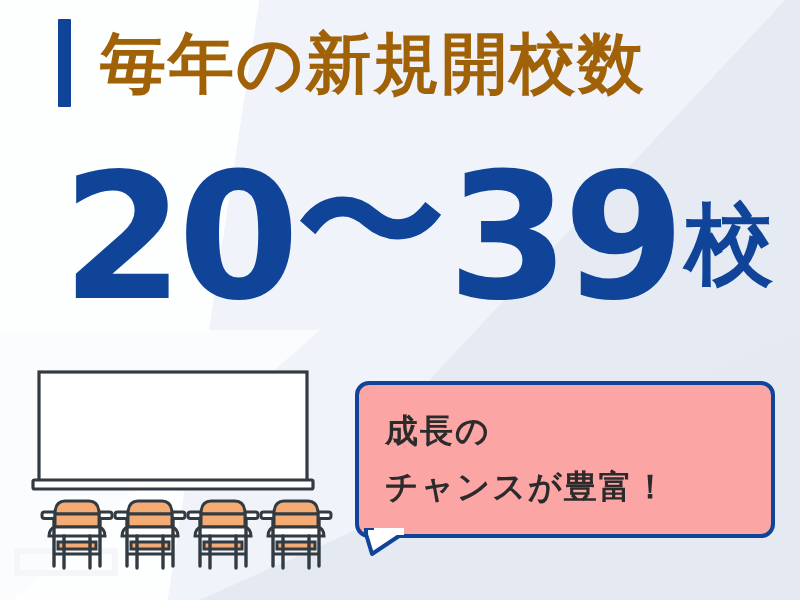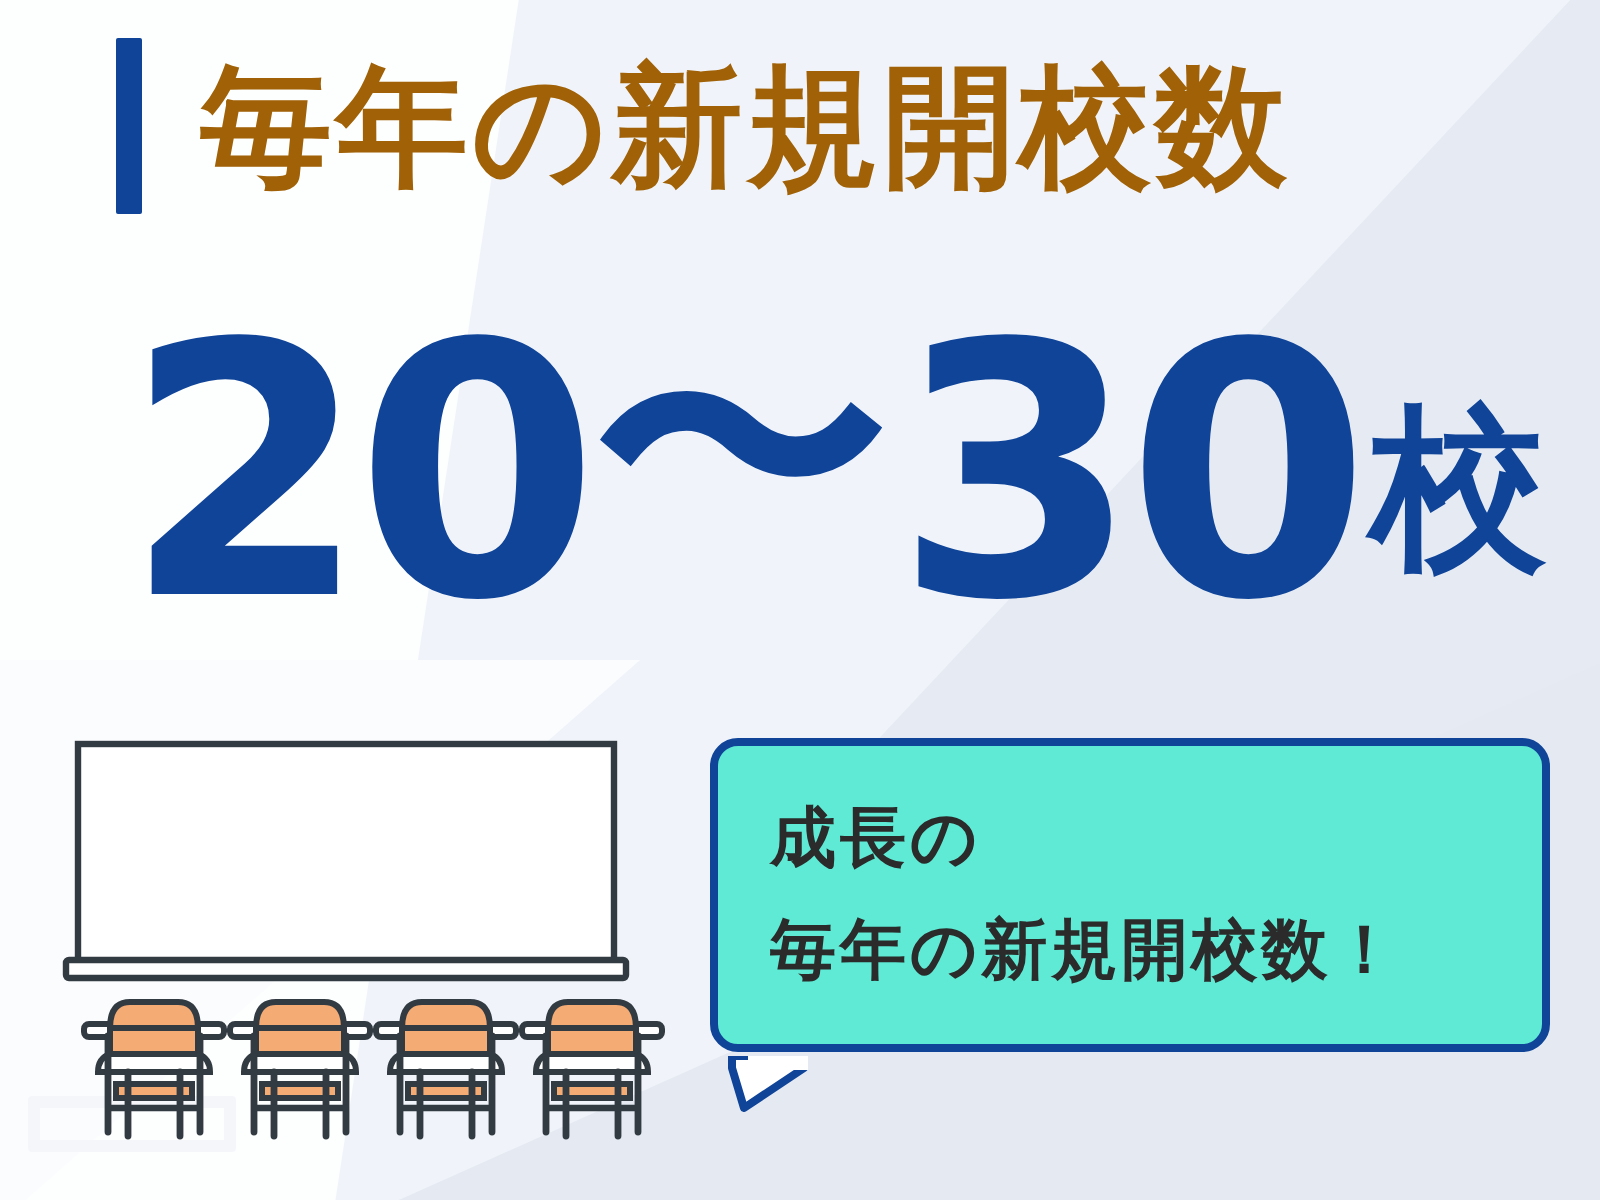--- a/index.html
+++ b/index.html
@@ -72,22 +72,22 @@
     font-size:88px;line-height:175px;font-weight:800;color:#0f4499;
     margin-left:6px;position:relative;top:6px;
     font-family:"DejaVu Sans","Liberation Sans",sans-serif;
   }
 
   
   .classroom{position:absolute;left:0px;top:352px;width:340px;height:230px;}
 
   
   .bubble{
-    position:absolute;left:355px;top:369px;width:420px;height:157px;
-    background:#5eead4;border:4px solid #0f4499;border-radius:14px;
+    position:absolute;left:355px;top:381px;width:420px;height:157px;
+    background:#fca5a5;border:4px solid #0f4499;border-radius:14px;
     box-sizing:border-box;
   }
   .bubble-text{
     position:absolute;left:26px;top:18px;right:14px;
     color:#2b2b2b;font-size:33px;line-height:56px;font-weight:600;
     letter-spacing:2px;
     font-family:"DejaVu Sans","Liberation Sans",sans-serif;
   }
   .bubble-line{display:block;white-space:nowrap;}
   .bubble-tail{position:absolute;left:362px;top:528px;width:52px;height:36px;}
@@ -103,21 +103,21 @@
   <div class="bg-grayband-bottom"></div>
   <div class="bg-white-lowerleft"></div>
   <div class="watermark"></div>
 
   <div class="accent-bar"></div>
   <div class="headline">毎年の新規開校数</div>
 
   <div class="figure-row">
     <span class="fig-num">20</span>
     <span class="fig-tilde">〜</span>
-    <span class="fig-num">30</span>
+    <span class="fig-num">39</span>
     <span class="fig-unit">校</span>
   </div>
 
   <svg class="classroom" viewBox="0 0 340 230">
 
     <g>
       <rect x="39" y="20" width="268" height="109" fill="#ffffff" stroke="#333b42" stroke-width="3.2"></rect>
       <rect x="222" y="118" width="18" height="9" fill="#ffffff"></rect>
       <rect x="248" y="118" width="18" height="9" fill="#ffffff"></rect>
       <rect x="33" y="128" width="280" height="9" rx="1.5" fill="#ffffff" stroke="#333b42" stroke-width="3.2"></rect>
@@ -172,21 +172,21 @@
       <line x1="57" y1="16" x2="57" y2="64" stroke="#333b42" stroke-width="3.4" stroke-linecap="round"></line>
       <line x1="21" y1="34" x2="21" y2="66" stroke="#333b42" stroke-width="3.4" stroke-linecap="round"></line>
       <line x1="47" y1="34" x2="47" y2="66" stroke="#333b42" stroke-width="3.4" stroke-linecap="round"></line>
       <line x1="11" y1="52" x2="57" y2="52" stroke="#333b42" stroke-width="3.2"></line>
     </g>
   </svg>
 
   <div class="bubble">
     <div class="bubble-text">
       <span class="bubble-line">成長の</span>
-      <span class="bubble-line">毎年の新規開校数！</span>
+      <span class="bubble-line">チャンスが豊富！</span>
     </div>
   </div>
   <svg class="bubble-tail" viewBox="0 0 52 36">
     <path d="M4 0 L4 6 L10 26 L40 6 L40 0 Z" fill="#ffffff" stroke="#0f4499" stroke-width="4" stroke-linejoin="round"></path>
     <rect x="12" y="0" width="30" height="7" fill="#ffffff"></rect>
   </svg>
 
 </div>
 
 </body></html>

